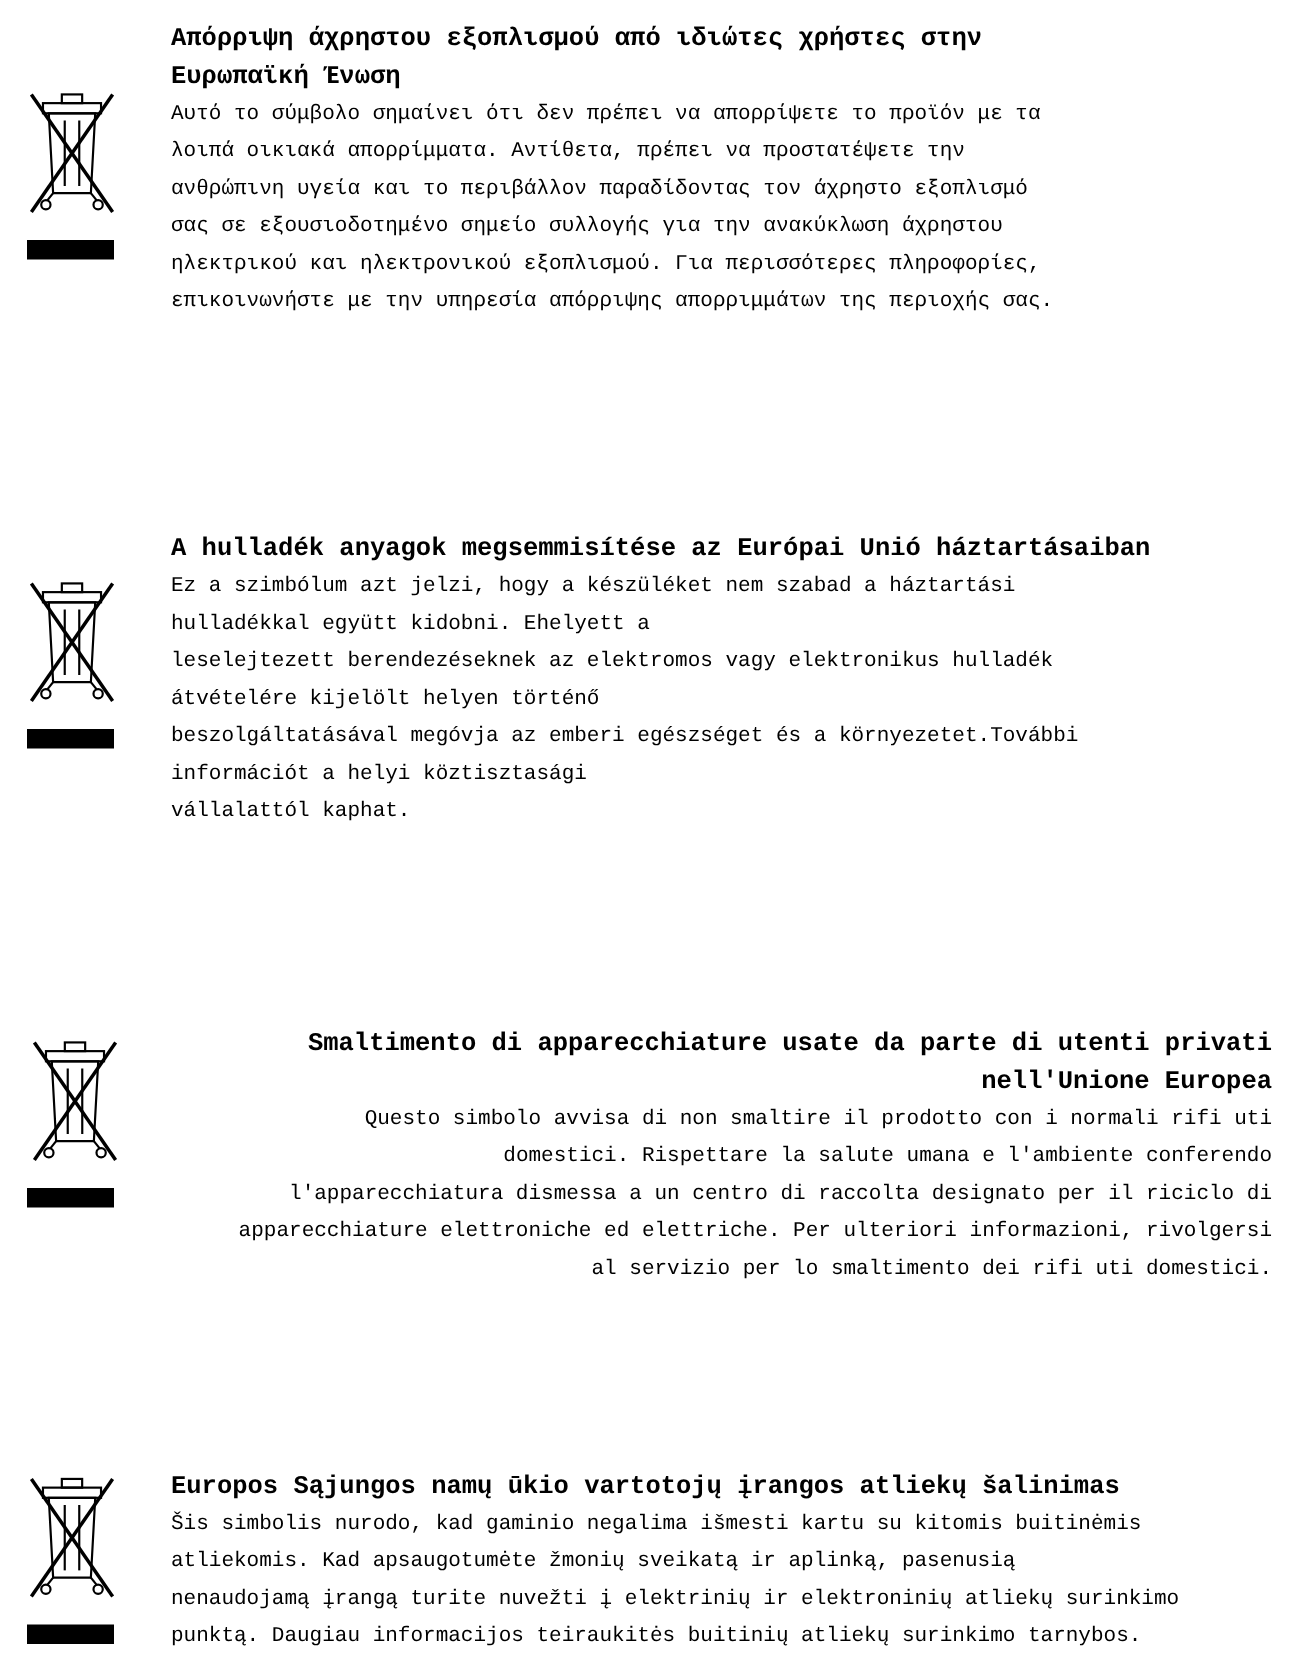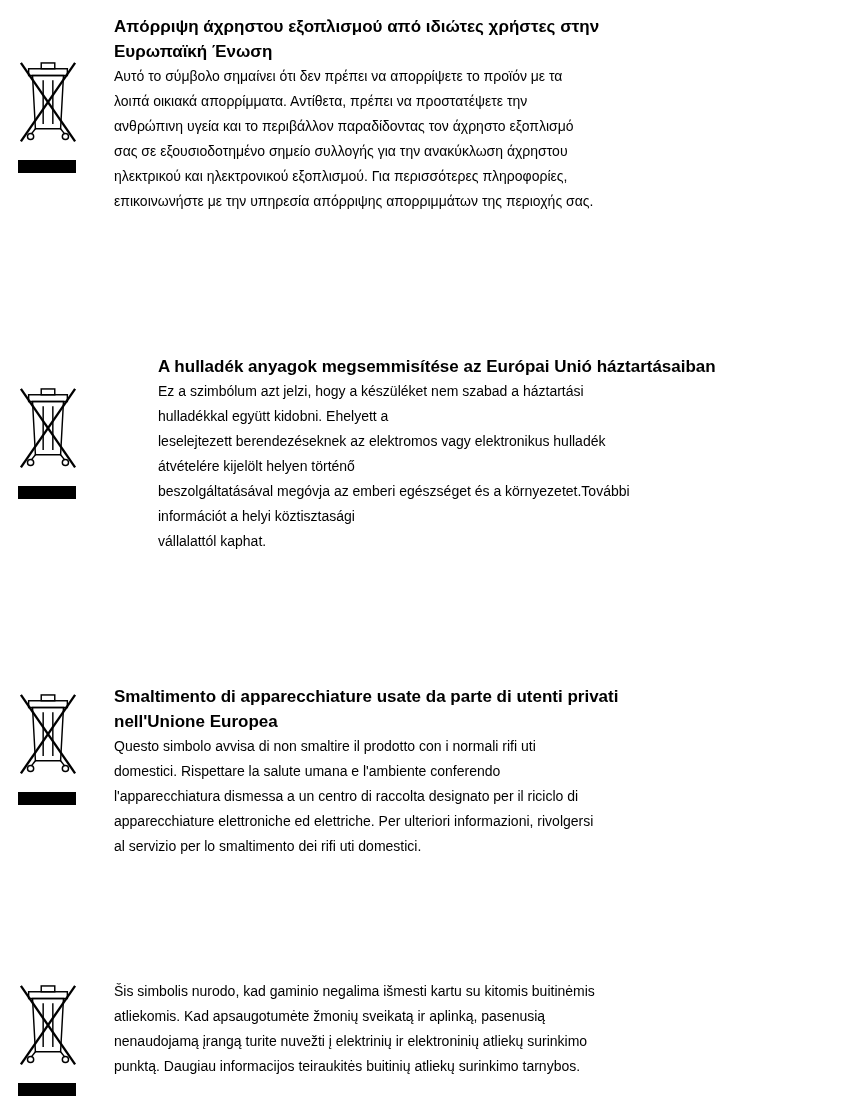--- a/index.html
+++ b/index.html
@@ -10,28 +10,29 @@
   body {
     font-family: "Liberation Sans", sans-serif;
     color: #000000;
   }
   .page {
     width: 864px;
     min-height: 1117px;
     box-sizing: border-box;
     padding: 14px 16px 8px 14px;
     background: #ffffff;
+    font-family: Liberation Mono, monospace;
   }
   .weee-section {
     display: flex;
     align-items: flex-start;
   }
   .weee-section:nth-of-type(1) { margin-bottom: 140px; }
-  .weee-section:nth-of-type(2) { margin-bottom: 130px; gap: 44px; }
-  .weee-section:nth-of-type(3) { margin-bottom: 120px; }
+  .weee-section:nth-of-type(2) { margin-bottom: 130px; }
+  .weee-section:nth-of-type(3) { margin-bottom: 120px; text-align: right; }
   .weee-section:nth-of-type(4) { margin-bottom: 0; }
 
   .icon-col {
     flex: 0 0 100px;
     width: 100px;
     padding-left: 4px;
     box-sizing: border-box;
   }
   
   .weee-section:nth-of-type(1) .icon-col { padding-top: 46px; }
@@ -196,20 +197,21 @@
           </g>
           <g stroke="#000000" stroke-width="2.4">
             <line x1="3" y1="3" x2="59" y2="84"></line>
             <line x1="59" y1="3" x2="3" y2="84"></line>
           </g>
         </svg>
       </div>
       <div class="black-bar"></div>
     </div>
     <div class="text-col">
+      <h2 class="section-heading">Europos Sąjungos namų ūkio vartotojų įrangos atliekų šalinimas</h2>
       <p class="section-body">Šis simbolis nurodo, kad gaminio negalima išmesti kartu su kitomis buitinėmis
 atliekomis. Kad apsaugotumėte žmonių sveikatą ir aplinką, pasenusią
 nenaudojamą įrangą turite nuvežti į elektrinių ir elektroninių atliekų surinkimo
 punktą. Daugiau informacijos teiraukitės buitinių atliekų surinkimo tarnybos.</p>
     </div>
   </section>
 
 </div>
 
 </body></html>

